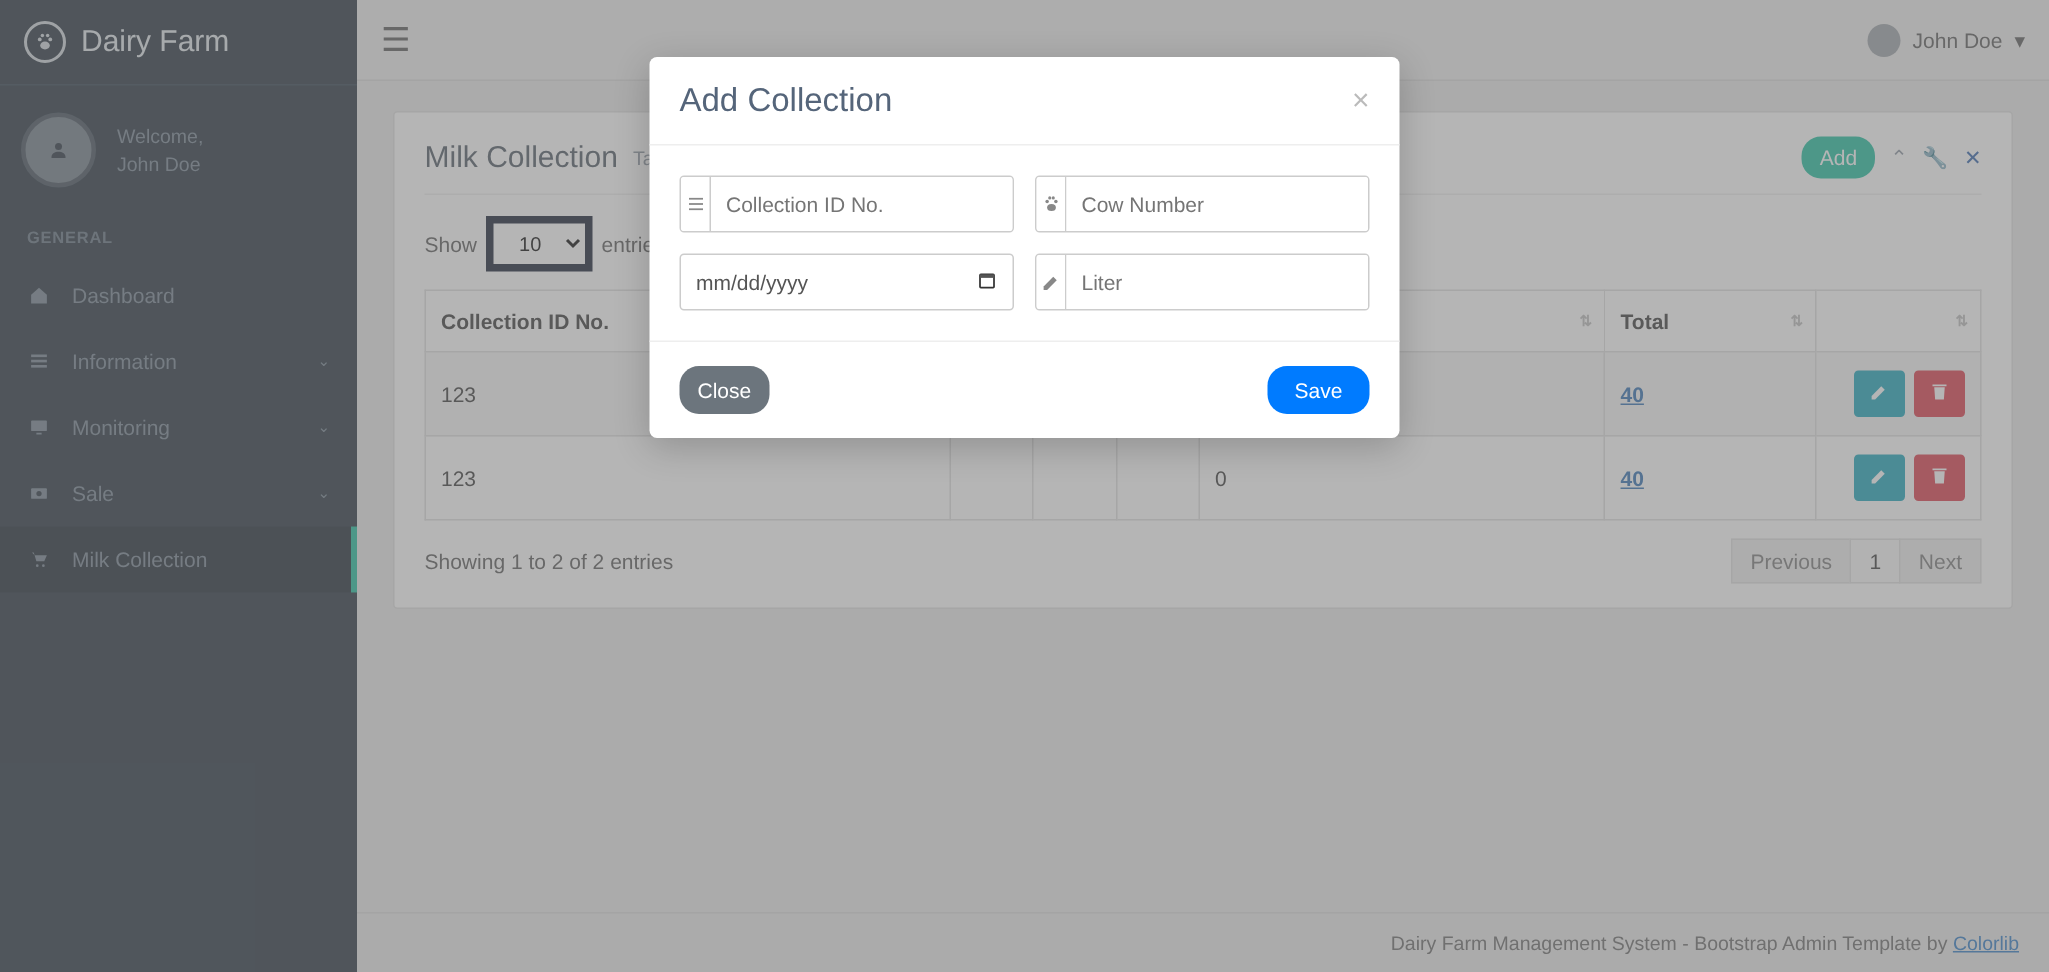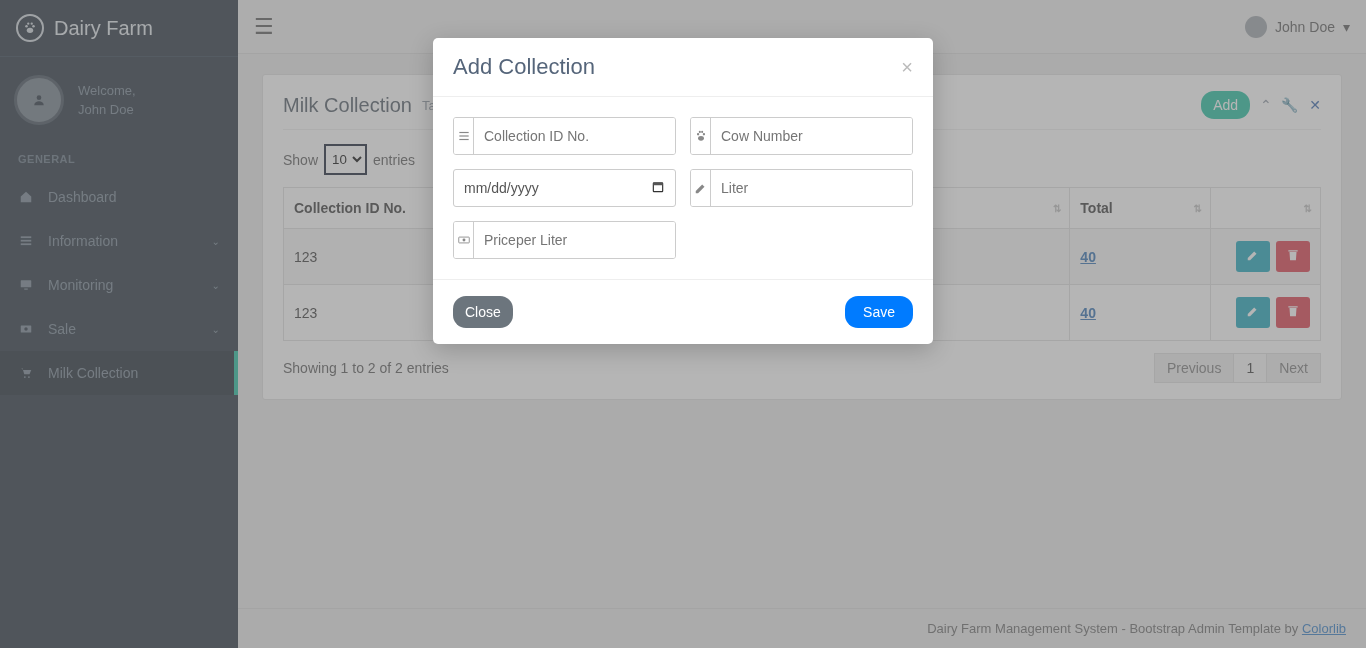--- a/index.html
+++ b/index.html
@@ -31,21 +31,21 @@
 .panel{background:#fff;border:1px solid #ddd;border-radius:3px;padding:16px 20px}
 .panel-head{display:flex;align-items:center;border-bottom:1px solid #eee;padding-bottom:10px;margin-bottom:14px}
 .panel-title{font-size:20px;color:#4a5560;font-weight:500}
 .panel-sub{font-size:13px;color:#8a94a0;margin-left:10px}
 .panel-actions{margin-left:auto;display:flex;align-items:center;gap:10px;color:#8a94a0}
 .btn{border:none;border-radius:13px;padding:6px 12px;cursor:pointer;font-size:14px}
 .btn-success{background:#1abc9c;color:#fff}
 .icon-btn{cursor:pointer;color:#8a94a0}
 
 .table-controls{display:flex;align-items:center;margin-bottom:12px;color:#555}
-.table-controls select{border:2px solid #0f172a;padding:5px 2px;margin:0 6px;background:#fff}
+.table-controls select{border:5px solid #0f172a;padding:5px 13px;margin:0 6px;background:#fff}
 .table-controls .search{margin-left:auto;display:flex;align-items:center;gap:8px}
 .table-controls .search input{border:1px solid #ccc;padding:5px 8px;width:200px}
 
 table{width:100%;border-collapse:collapse}
 th,td{border:1px solid #ddd;padding:12px 10px;text-align:left;font-size:14px}
 th{background:#fff;font-weight:700;color:#333;position:relative}
 th .sort{position:absolute;right:8px;top:50%;transform:translateY(-50%);color:#bbb;font-size:10px}
 tbody tr:nth-child(odd){background:#f5f5f5}
 td a{color:#2b6cb0;text-decoration:underline;font-weight:700}
 .row-actions{display:flex;gap:6px;justify-content:flex-end}
@@ -296,29 +296,20 @@
               </svg></span>
         </div>
         <div class="input-group">
           <span class="input-addon">
               <svg viewBox="0 0 24 24">
                 <path d="M3 17l11-11 4 4L7 21H3z"></path>
               </svg>
             </span>
           <input type="text" placeholder="Liter" style="">
         </div>
-        <div class="input-group">
-          <span class="input-addon">
-              <svg viewBox="0 0 24 24">
-                <rect x="3" y="7" width="18" height="10" rx="1" fill="none" stroke="#888" stroke-width="1.5"></rect>
-                <circle cx="12" cy="12" r="2.5"></circle>
-              </svg>
-            </span>
-          <input type="text" placeholder="Priceper Liter" style="">
-        </div>
       </div>
       <div class="modal-footer">
         <button class="btn btn-close">Close</button>
         <button class="btn btn-save">Save</button>
       </div>
     </div>
   </div>
 </div>
 
 </body></html>

